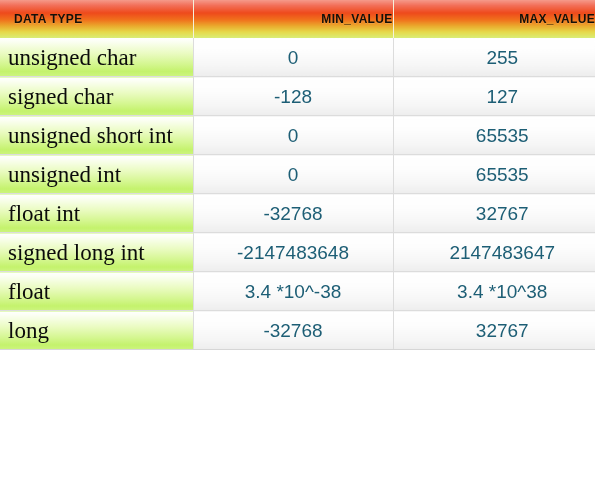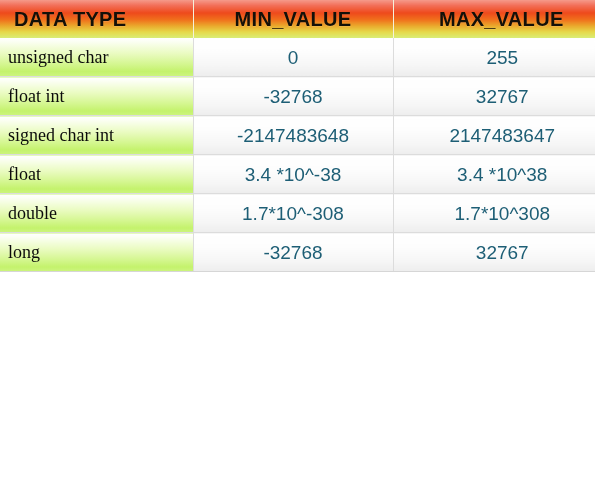--- a/index.html
+++ b/index.html
@@ -33,21 +33,21 @@
   col.col-min   { width: 200px; }
   col.col-max   { width: 202px; }
 
   
   thead tr th {
     height: 38px;
     padding: 0;
     margin: 0;
     font-family: "Liberation Sans", sans-serif;
     font-weight: bold;
-    font-size: 20px;
+    font-size: 12px;
     color: #141008;
     letter-spacing: 0.3px;
     background: linear-gradient(to bottom,
         #f59a8a 0%,
         #f2705a 14%,
         #ee4a1c 34%,
         #f0701c 52%,
         #eaa82c 68%,
         #e6d84a 84%,
         #dde86a 96%,
@@ -55,41 +55,41 @@
     border-right: 1px solid #f4f2dd;
     vertical-align: middle;
     text-shadow: 0 1px 0 rgba(255,255,255,0.12);
   }
   thead tr th.th-type {
     text-align: left;
     padding-left: 14px;
   }
   thead tr th.th-min,
   thead tr th.th-max {
-    text-align: center;
+    text-align: right;
   }
   thead tr th:last-child { border-right: none; padding-left: 14px; }
 
   
   tbody tr td {
     height: 38px;
     padding: 0;
     margin: 0;
     vertical-align: middle;
     border-bottom: 1px solid #dcdcdc;
     border-right: 1px solid #dcdcdc;
   }
   tbody tr td:last-child { border-right: none; padding-left: 16px; }
   tbody tr:last-child td { border-bottom: 1px solid #d6d6d6; }
 
   td.cell-type {
     text-align: left;
     padding-left: 8px;
     font-family: "Liberation Serif", serif;
-    font-size: 18px;
+    font-size: 23px;
     color: #0b0b0b;
     background: linear-gradient(to bottom,
         #ffffff 0%,
         #fbfff2 10%,
         #e9fbbf 42%,
         #d3f68e 70%,
         #c4f26c 88%,
         #ccf47e 100%);
     margin-left: 20px;
   }
@@ -132,60 +132,82 @@
           </td>
         <td class="cell-val">
             <span class="cell-text">0</span>
           </td>
         <td class="cell-val">
             <span class="cell-text">255</span>
           </td>
       </tr>
       <tr>
         <td class="cell-type">
+            <span class="cell-text">signed char</span>
+          </td>
+        <td class="cell-val">
+            <span class="cell-text">-128</span>
+          </td>
+        <td class="cell-val">
+            <span class="cell-text">127</span>
+          </td>
+      </tr>
+      <tr>
+        <td class="cell-type">
+            <span class="cell-text">unsigned short int</span>
+          </td>
+        <td class="cell-val">
+            <span class="cell-text">0</span>
+          </td>
+        <td class="cell-val">
+            <span class="cell-text">65535</span>
+          </td>
+      </tr>
+      <tr>
+        <td class="cell-type">
+            <span class="cell-text">unsigned int</span>
+          </td>
+        <td class="cell-val">
+            <span class="cell-text">0</span>
+          </td>
+        <td class="cell-val">
+            <span class="cell-text">65535</span>
+          </td>
+      </tr>
+      <tr>
+        <td class="cell-type">
             <span class="cell-text">float int</span>
           </td>
         <td class="cell-val">
             <span class="cell-text">-32768</span>
           </td>
         <td class="cell-val">
             <span class="cell-text">32767</span>
           </td>
       </tr>
       <tr>
         <td class="cell-type">
-            <span class="cell-text">signed char int</span>
+            <span class="cell-text">signed long int</span>
           </td>
         <td class="cell-val">
             <span class="cell-text">-2147483648</span>
           </td>
         <td class="cell-val">
             <span class="cell-text">2147483647</span>
           </td>
       </tr>
       <tr>
         <td class="cell-type">
             <span class="cell-text">float</span>
           </td>
         <td class="cell-val">
             <span class="cell-text">3.4 *10^-38</span>
           </td>
         <td class="cell-val">
             <span class="cell-text">3.4 *10^38</span>
-          </td>
-      </tr>
-      <tr>
-        <td class="cell-type">
-            <span class="cell-text">double</span>
-          </td>
-        <td class="cell-val">
-            <span class="cell-text">1.7*10^-308</span>
-          </td>
-        <td class="cell-val">
-            <span class="cell-text">1.7*10^308</span>
           </td>
       </tr>
       <tr>
         <td class="cell-type">
             <span class="cell-text">long</span>
           </td>
         <td class="cell-val">
             <span class="cell-text">-32768</span>
           </td>
         <td class="cell-val">

